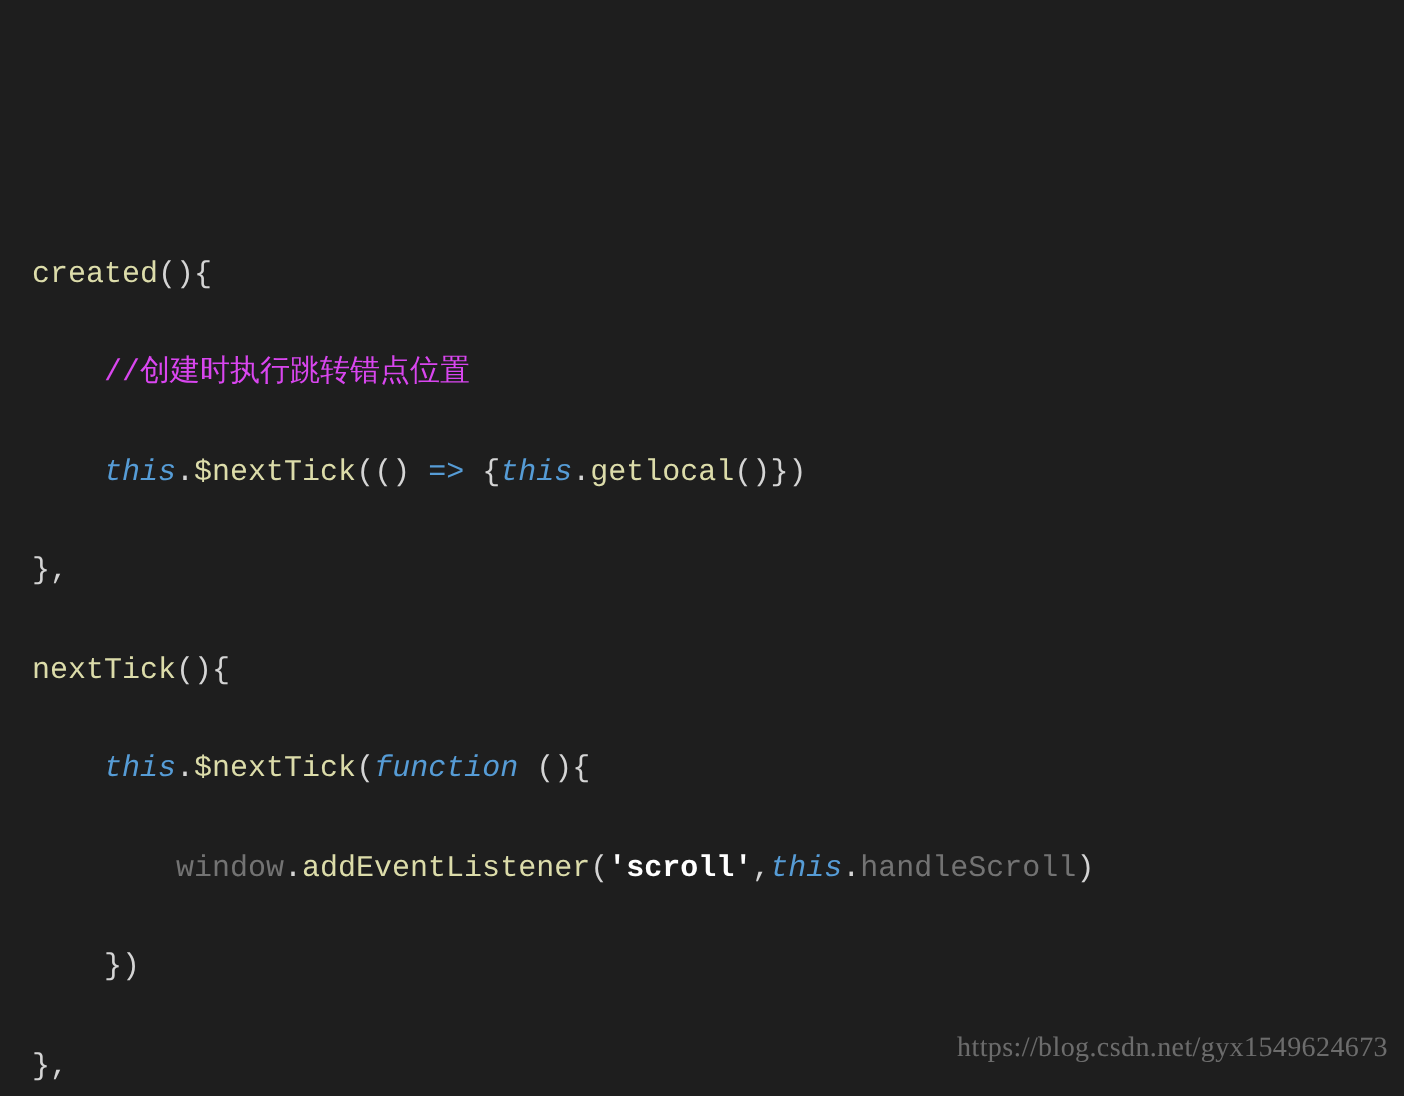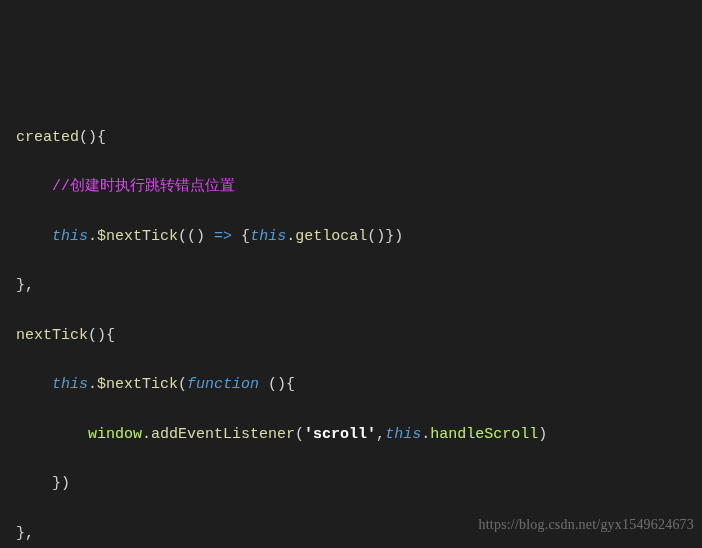--- a/index.html
+++ b/index.html
@@ -12,21 +12,21 @@
     width: 702px;
     height: 548px;
     overflow: hidden;
     position: relative;
     white-space: pre;
   }
   .code { padding: 2px 0 0 6px; }
   .ln { display: block; padding-left: 10px; }
   .ckw   { color: #569cd6; font-style: italic; }   
   .cfun  { color: #dcdcaa; }   
-  .cvar  { color: #bef264; }   
+  .cvar  { color: #737373; }   
   .ccmt  { color: #d946ef; text-align: center; }   
   .cstr  { color: #ffffff; font-weight: bold; }   
   .cpun  { color: #d4d4d4; }
   .watermark {
     position: absolute;
     right: 8px;
     bottom: 12px;
     color: rgba(255,255,255,0.35);
     font-family: Liberation Serif, serif;
     font-size: 14px;

